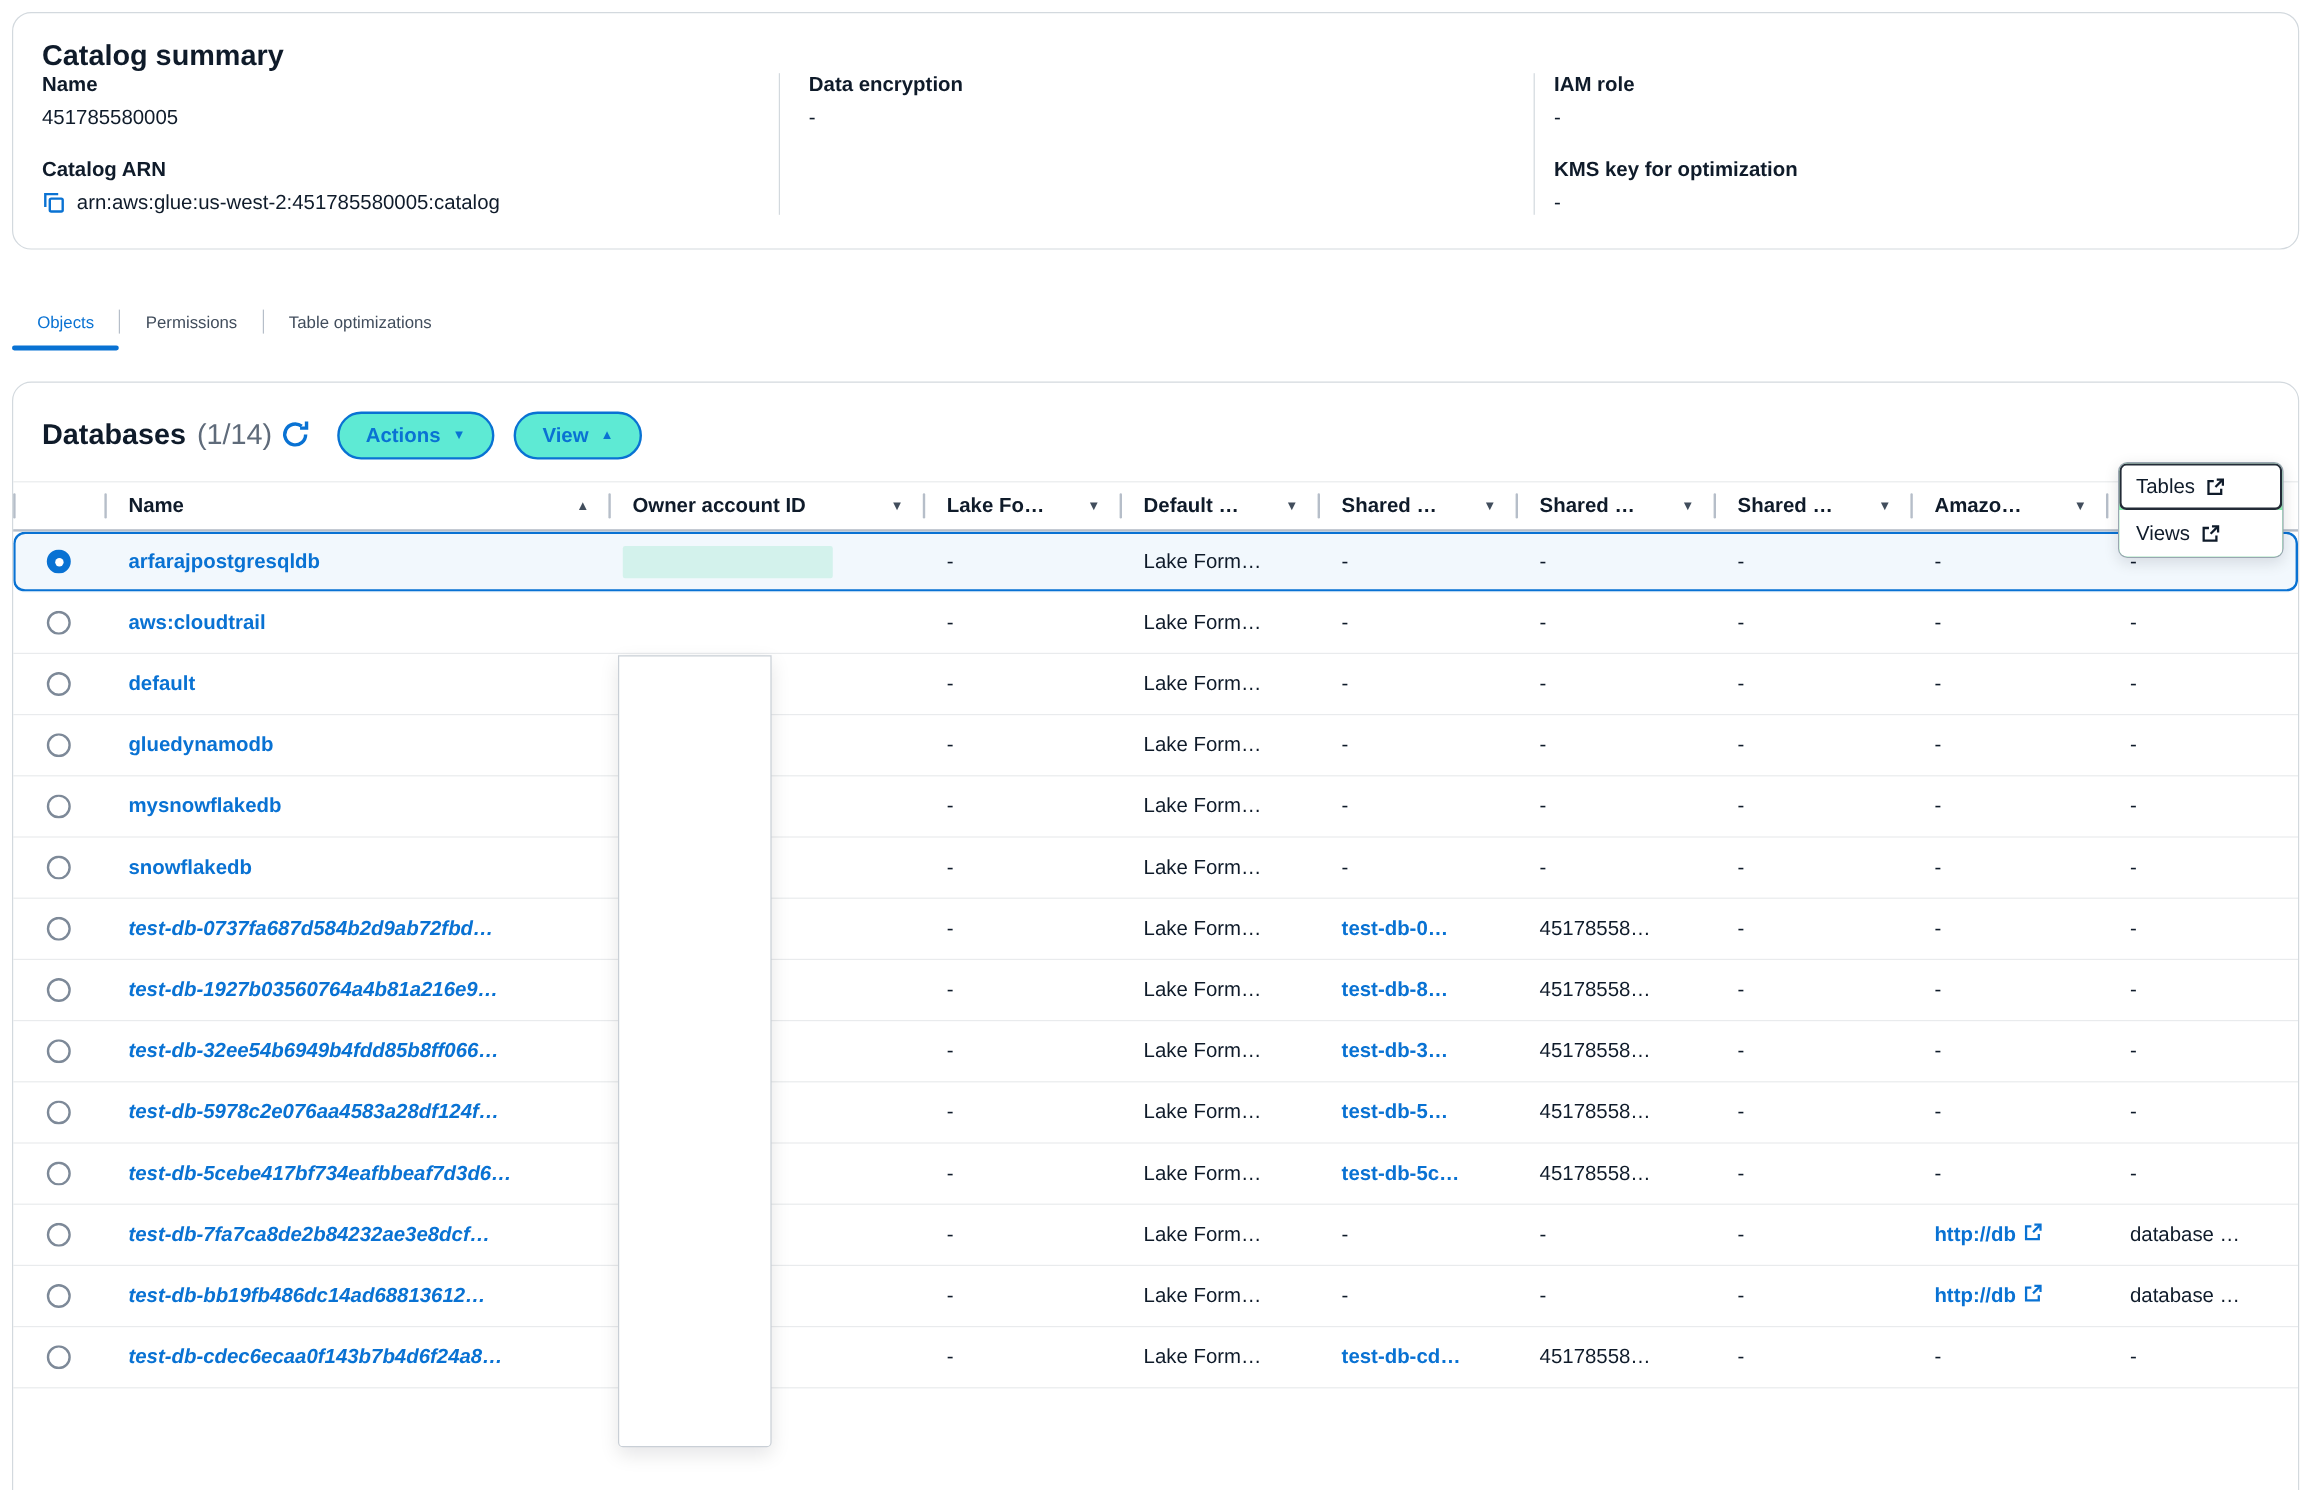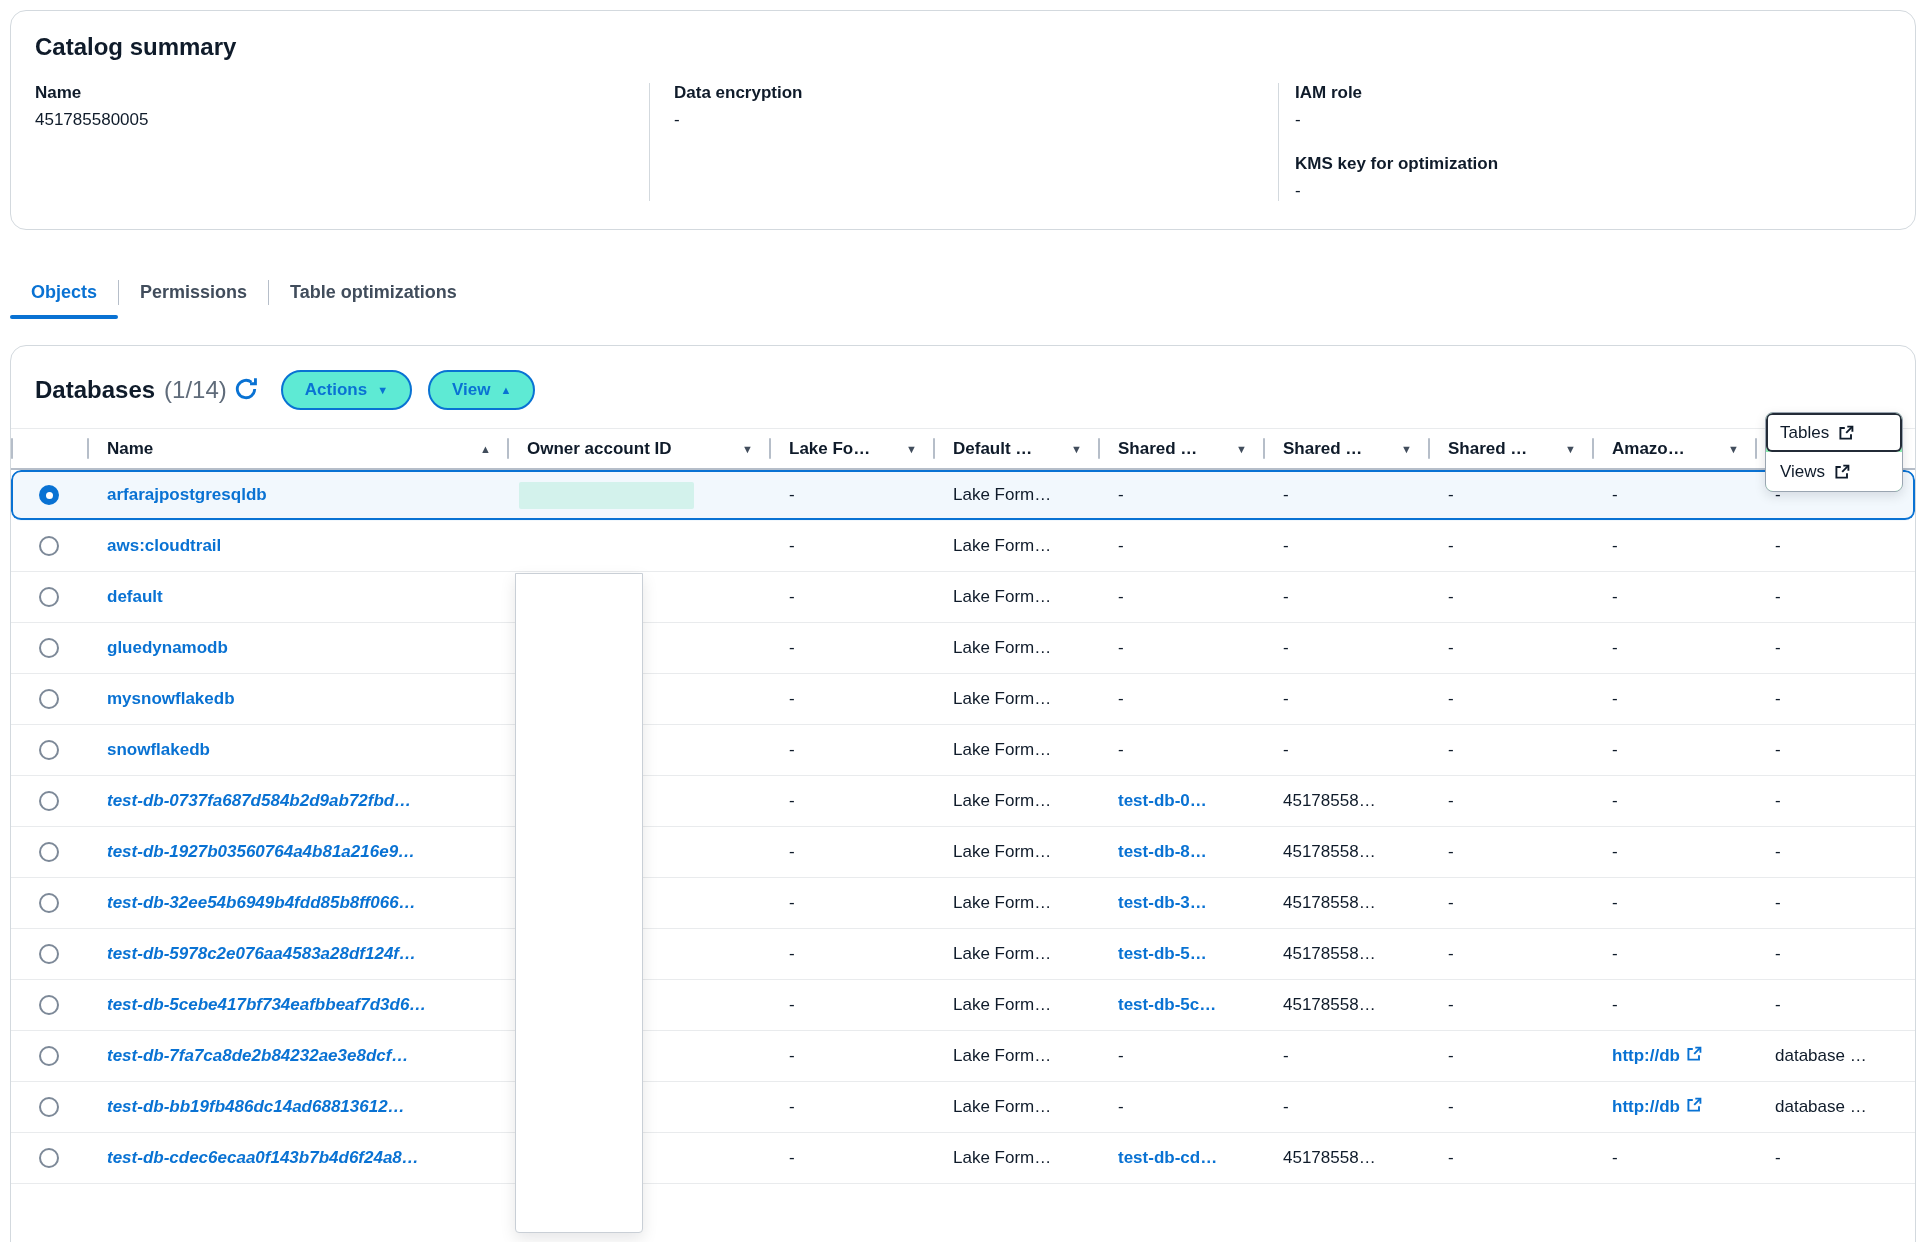--- a/index.html
+++ b/index.html
@@ -3,35 +3,35 @@
 <meta charset="utf-8">
 <style>
   *{box-sizing:border-box;margin:0;padding:0}
   html,body{width:1926px;height:1242px}
   body{overflow:hidden;background:#fff;font-family:"Liberation Sans",sans-serif;color:#0f1b2a}
   a{text-decoration:none}
   .card{background:#fff;border:1px solid #d3d9de;border-radius:16px}
 
   
   .catalog{margin:10px 10px 0;padding:22px 24px 28px}
-  .catalog h1{font-size:24px;font-weight:700;margin-bottom:22px}
+  .catalog h1{font-size:24px;font-weight:700;}
   .summary{display:flex}
   .s-col{padding-right:20px}
   .s-col.c1{width:614px}
   .s-col.c2{width:629px;border-left:1px solid #d3d9de;padding-left:24px}
   .s-col.c3{flex:1;border-left:1px solid #d3d9de;padding-left:16px}
   .field+.field{margin-top:24px}
   .f-label{font-size:17px;font-weight:700;margin-bottom:7px}
   .f-value{font-size:17px}
   .arn-row{display:flex;align-items:center;gap:9px}
   .copy-btn{display:inline-flex;cursor:pointer}
 
   
   .tabs{margin:42px 10px 0;display:flex;align-items:stretch}
-  .tab{padding:10px 21px 14px;font-size:18px;font-weight:700;color:#414d5c;position:relative;cursor:pointer;white-space:nowrap}
+  .tab{padding:10px 21px 14px;font-size:14px;font-weight:400;color:#414d5c;position:relative;cursor:pointer;white-space:nowrap}
   .tab.active{color:#0972d3}
   .tab.active::after{content:"";position:absolute;left:0;right:0;bottom:-2px;height:4px;background:#0972d3;border-radius:2px}
   .tab-sep{width:1px;background:#b6bec9;margin:8px 0 12px}
 
   
   .db-card{margin:28px 10px 0;position:relative;height:960px;padding-top:24px}
   .db-header{display:flex;align-items:center;justify-content:flex-start;padding:0 22px 0 24px;height:40px}
   .db-title{font-size:24px;font-weight:700;display:flex;align-items:baseline;gap:9px}
   .db-count{font-weight:400;color:#5f6b7a}
   .controls{display:flex;align-items:center;gap:16px}
@@ -82,20 +82,32 @@
 <body>
 
 <div class="card catalog">
   <h1>Catalog summary</h1>
   <div class="summary">
     <div class="s-col c1">
       <div class="field">
         <div class="f-label">Name</div>
         <div class="f-value">451785580005</div>
       </div>
+      <div class="field">
+        <div class="f-label">Catalog ARN</div>
+        <div class="arn-row">
+          <span class="copy-btn">
+            <svg width="20" height="20" viewBox="0 0 16 16" fill="none" stroke="#0972d3" stroke-width="1.6">
+              <rect x="5.2" y="5.2" width="8.6" height="8.6" rx="1"></rect>
+              <path d="M10.8 2.2H2.2v8.6"></path>
+            </svg>
+          </span>
+          <span class="f-value">arn:aws:glue:us-west-2:451785580005:catalog</span>
+        </div>
+      </div>
     </div>
     <div class="s-col c2">
       <div class="field">
         <div class="f-label">Data encryption</div>
         <div class="f-value">-</div>
       </div>
     </div>
     <div class="s-col c3">
       <div class="field">
         <div class="f-label">IAM role</div>

